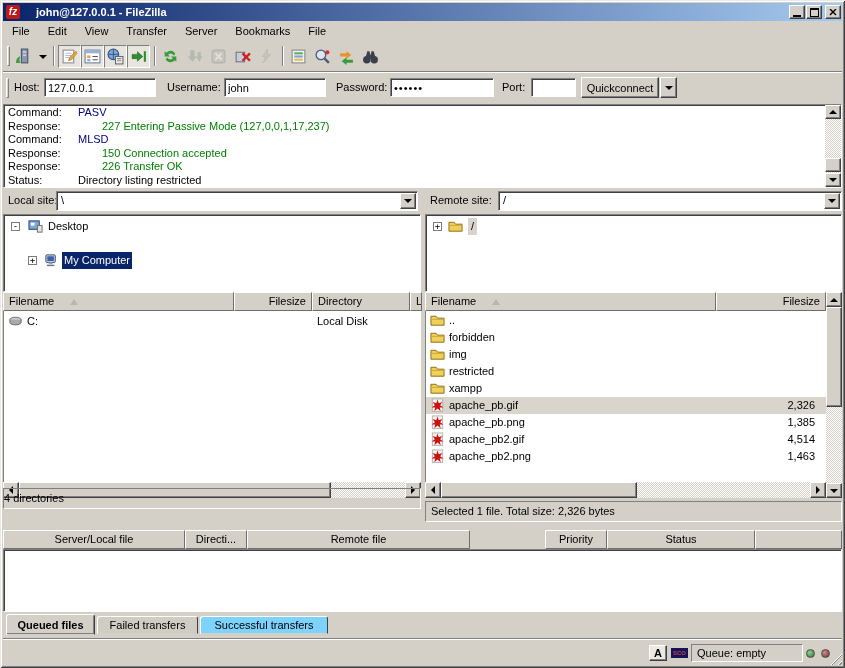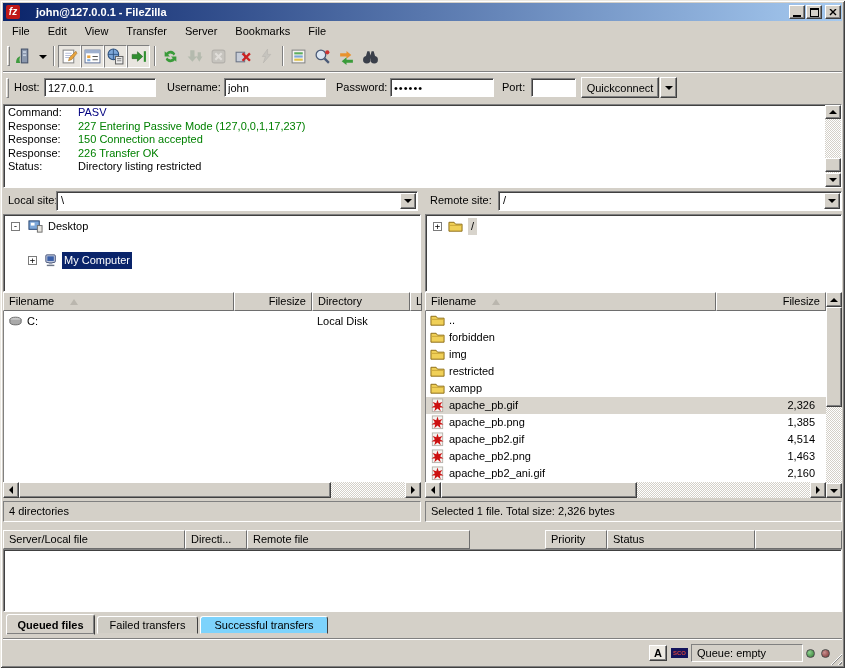--- a/index.html
+++ b/index.html
@@ -48,21 +48,21 @@
               border-left:4px solid transparent; border-right:4px solid transparent;
               border-bottom:6px solid #bab6ae; vertical-align:middle; }
   
   .qlabel { position:absolute; top:81px; }
   .qinput { position:absolute; top:78px; height:19px; font:11px "Liberation Sans",sans-serif;
             padding:0 3px; outline:none; }
   
   .logbox { left:3px; top:104px; width:839px; height:84px; }
   .logline { height:13.6px; line-height:13.6px; white-space:nowrap; }
   .loglbl { display:inline-block; width:74px; padding-left:4px; }
-  .cmd { color:#000080; } .resp { color:#008000; } .stat { color:#000; }
+  .cmd { color:#000080; } .resp { color:#008000;margin-left:24px; } .stat { color:#000; }
   
   .combo { background:#fff; }
   .combo-text { position:absolute; left:4px; top:2px; }
   .combo-btn { position:absolute; right:1px; top:1px; width:16px; height:16px;
                display:flex; align-items:center; justify-content:center; }
   
   .colhdr { position:absolute; top:292px; height:19px; background:#d4d0c8;
             border:1px solid; border-color:#ffffff #6e6e6e #6e6e6e #ffffff;
             line-height:17px; padding:0 5px; overflow:hidden; white-space:nowrap; }
   .list { background:#fff; overflow:hidden; }
@@ -77,21 +77,21 @@
          font-family:"DejaVu Sans Mono",monospace; }
   .selnav { background:#0a246a; color:#fff; padding:0 2px; }
   .selgrey { background:#d8d4cc; padding:0 3px; }
   
   .sbtn { position:absolute; display:flex; align-items:center; justify-content:center; }
   .stip { background:#ece9e2;
           background-image:repeating-conic-gradient(#ffffff 0% 25%, #d4d0c8 0% 50%);
           background-size:2px 2px; }
   .thumb { position:absolute; }
   
-  .qcell { position:absolute; top:530px; height:19px; }
+  .qcell { position:absolute; top:530px; height:19px;text-align:center; }
   .tab { position:absolute; text-align:center; overflow:hidden; white-space:nowrap;
          border:1px solid; border-color:#ffffff #404040 #d4d0c8 #ffffff; border-radius:3px 3px 0 0; }
   .dot { position:absolute; width:9px; height:9px; border-radius:50%; border:1px solid #4a4a4a; }
   .gripcorner { position:absolute; right:3px; bottom:3px; width:13px; height:13px;
     background:repeating-linear-gradient(135deg,#ffffff 0 1px,#8a8a8a 1px 2px,rgba(0,0,0,0) 2px 5px);
     clip-path:polygon(100% 0,100% 100%,0 100%); }
 </style>
 </head>
 <body>
 
@@ -317,20 +317,21 @@
   <input class="abs qinput sunkenw" style="left: 531px; width: 45px;" value="">
   <button class="abs raised" style="left:581px;top:77px;width:78px;height:21px;font:11px 'Liberation Sans',sans-serif">Quickconnect</button>
   <div class="abs raised" style="left:660px;top:77px;width:17px;height:21px;display:flex;align-items:center;justify-content:center">
       <span class="tri-down"></span>
     </div>
 
   <div class="abs logbox sunkenw">
     <div style="padding-top:1px">
       <div class="logline"><span class="loglbl">Command:</span><span class="cmd">PASV</span></div>
       <div class="logline"><span class="loglbl">Response:</span><span class="resp">227 Entering Passive Mode (127,0,0,1,17,237)</span></div>
+      <div class="logline"><span class="loglbl">Command:</span><span class="cmd">MLSD</span></div>
       <div class="logline"><span class="loglbl">Response:</span><span class="resp">150 Connection accepted</span></div>
       <div class="logline"><span class="loglbl">Response:</span><span class="resp">226 Transfer OK</span></div>
       <div class="logline"><span class="loglbl">Status:</span><span class="stat">Directory listing restricted</span></div>
     </div>
   </div>
 
   <div class="abs stip" style="left:825px;top:105px;width:16px;height:82px"></div>
   <div class="sbtn raised" style="left:825px;top:105px;width:16px;height:14px">
       <span class="tri-up"></span>
     </div>
@@ -457,27 +458,20 @@
         <span class="fname">apache_pb2.gif</span>
         <span class="fsize">4,514</span>
       </div>
     <div class="row" style="top:137px">
         <svg class="ic14 fic">
           <use href="#i-imgfile"></use>
         </svg>
         <span class="fname">apache_pb2.png</span>
         <span class="fsize">1,463</span>
       </div>
-    <div class="row" style="top:154px">
-        <svg class="ic14 fic">
-          <use href="#i-imgfile"></use>
-        </svg>
-        <span class="fname">apache_pb2_ani.gif</span>
-        <span class="fsize">2,160</span>
-      </div>
   </div>
 
   <div class="abs stip" style="left:826px;top:292px;width:16px;height:206px"></div>
   <div class="sbtn raised" style="left:826px;top:292px;width:16px;height:15px">
       <span class="tri-up"></span>
     </div>
   <div class="thumb raised" style="left:826px;top:307px;width:16px;height:100px"></div>
   <div class="sbtn raised" style="left:826px;top:483px;width:16px;height:15px">
       <span class="tri-down"></span>
     </div>
@@ -493,21 +487,21 @@
 
   <div class="abs stip" style="left:425px;top:482px;width:401px;height:16px"></div>
   <div class="sbtn raised" style="left:425px;top:482px;width:16px;height:16px">
       <span class="tri-left"></span>
     </div>
   <div class="thumb raised" style="left:441px;top:482px;width:196px;height:16px"></div>
   <div class="sbtn raised" style="left:810px;top:482px;width:16px;height:16px">
       <span class="tri-right"></span>
     </div>
 
-  <div class="abs etched" style="left:3px;top:501px;width:418px;height:21px;line-height:19px;padding-left:5px"><span>4 directories</span></div>
+  <div class="abs etched" style="left:3px;top:488px;width:418px;height:21px;line-height:19px;"><span>4 directories</span></div>
   <div class="abs etched" style="left:425px;top:501px;width:417px;height:21px;line-height:19px;padding-left:5px"><span>Selected 1 file. Total size: 2,326 bytes</span></div>
 
   <div class="qcell colhdr" style="left:3px;top:530px;width:182px"><span>Server/Local file</span></div>
   <div class="qcell colhdr" style="left:185px;top:530px;width:62px"><span>Directi...</span></div>
   <div class="qcell colhdr" style="left:247px;top:530px;width:223px"><span>Remote file</span></div>
   <div class="qcell colhdr" style="left:470px;top:558px;width:75px;text-align:left"><span>Size</span></div>
   <div class="qcell colhdr" style="left:545px;top:530px;width:62px"><span>Priority</span></div>
   <div class="qcell colhdr" style="left:607px;top:530px;width:148px"><span>Status</span></div>
   <div class="qcell colhdr" style="left:755px;top:530px;width:87px"></div>
 

